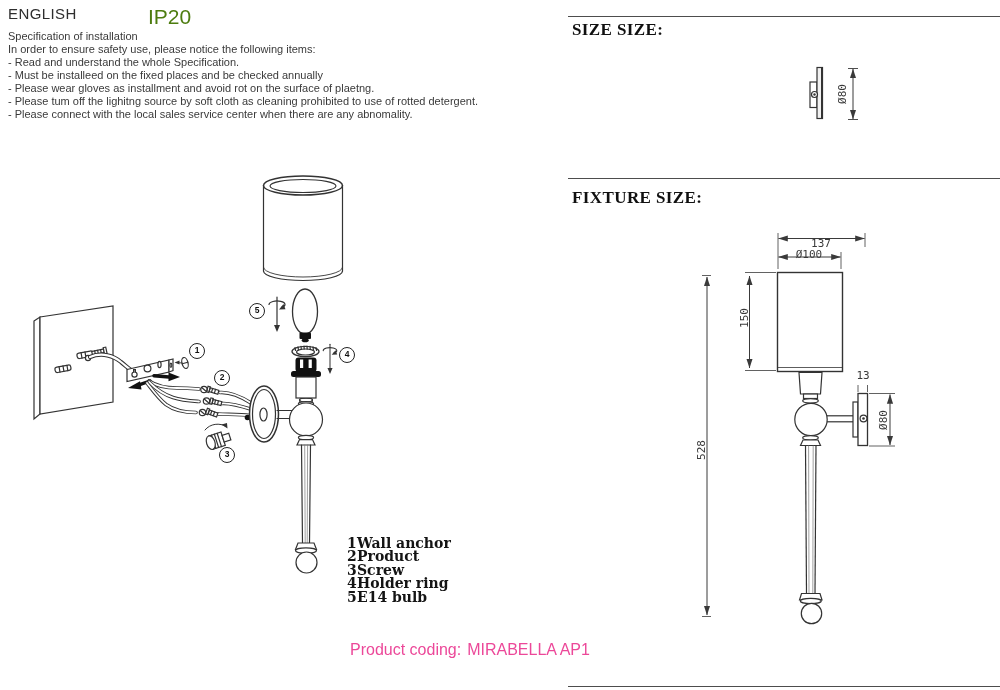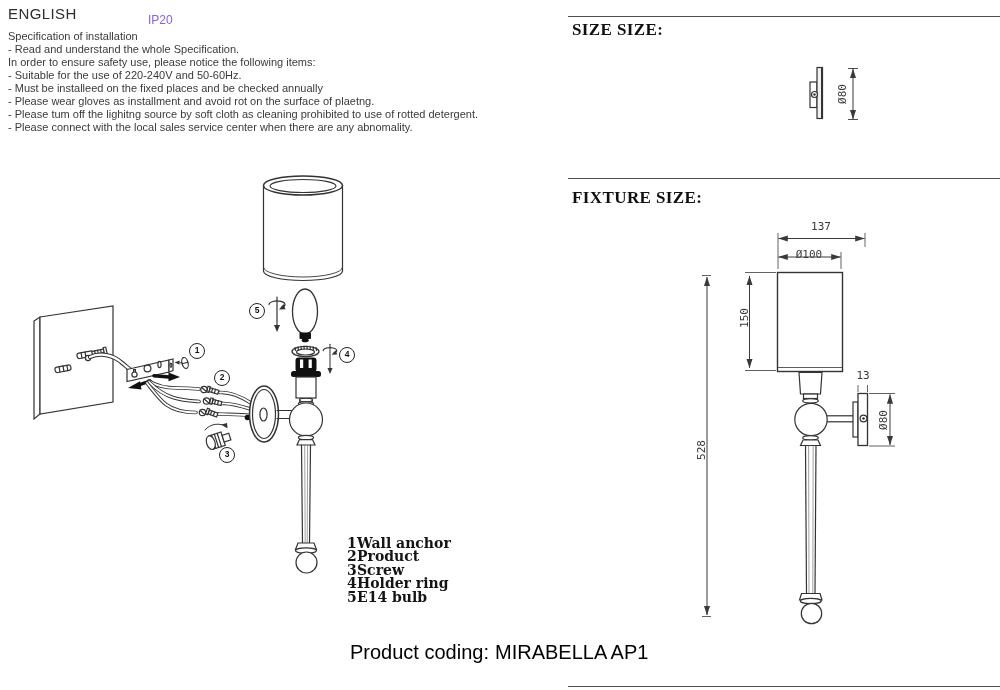--- a/index.html
+++ b/index.html
@@ -1,36 +1,36 @@
 <!DOCTYPE html>
 <html><head>
 <meta charset="utf-8">
 <style>
   html,body{margin:0;padding:0;background:#fff;}
   .page{position:relative;width:1000px;height:690px;background:#ffffff;overflow:hidden;
         font-family:"Liberation Sans",sans-serif;color:#2b2b2b;}
   .abs{position:absolute;white-space:nowrap;}
   .lang{left:8px;top:5px;font-size:15px;letter-spacing:.4px;color:#2e2e2e;}
-  .ip{left:148px;top:5px;font-size:12px;color:#8b5cf6;margin-top:8px;}
+  .ip{left:148px;top:5px;font-size:21px;color:#4d7c0f;}
   .spec{left:8px;top:30px;font-size:11px;line-height:13px;color:#3a3a3a;}
   .spec div{white-space:nowrap;}
   .sect{font-family:"Liberation Serif",serif;font-weight:700;font-size:17px;
         letter-spacing:.4px;color:#101010;}
   .h-base{left:572px;top:20px;}
   .h-fixture{left:572px;top:188px;}
   .dim{font-family:"DejaVu Sans Mono",monospace;font-size:11px;color:#3a3a3a;
        transform:translate(-50%,-50%);}
   .dim.rot{transform:translate(-50%,-50%) rotate(-90deg);}
   .callout{width:14px;height:14px;border:1.2px solid #222;border-radius:50%;
            background:#fff;font-size:8.5px;font-weight:700;color:#111;
            text-align:center;line-height:13px;transform:translate(-50%,-50%);}
   .parts{left:347px;top:537px;font-family:"DejaVu Serif",serif;font-weight:700;
          font-size:14px;line-height:13.4px;color:#141414;}
   .prow .pnum{display:inline-block;width:10px;}
-  .pcode{left:350px;top:641px;font-size:20px;color:#000000;}
+  .pcode{left:350px;top:641px;font-size:16px;color:#ec4899;}
   .pcode .pcv{margin-left:6px;}
   svg{position:absolute;left:0;top:0;}
 </style>
 </head>
 <body>
 
 <div class="page">
 
   <svg width="1000" height="690" viewBox="0 0 1000 690">
     <defs>
@@ -295,34 +295,33 @@
         <line x1="707" y1="277" x2="707" y2="615" marker-start="url(#arw)" marker-end="url(#arw)"></line>
       </g>
     </g>
   </svg>
 
   <span class="abs lang">ENGLISH</span>
   <span class="abs ip">IP20</span>
 
   <div class="abs spec">
     <div>Specification of installation</div>
+    <div>In order to ensure safety use, please notice the following items:</div>
     <div>- Read and understand the whole Specification.</div>
-    <div>In order to ensure safety use, please notice the following items:</div>
-    <div>- Suitable for the use of 220-240V and 50-60Hz.</div>
     <div>- Must be installeed on the fixed places and be checked annually</div>
     <div>- Please wear gloves as installment and avoid rot on the surface of plaetng.</div>
     <div>- Please tum off the lighitng source by soft cloth as cleaning prohibited to use of rotted detergent.</div>
     <div>- Please connect with the local sales service center when there are any abnomality.</div>
   </div>
 
   <span class="abs sect h-base">SIZE SIZE:</span>
   <span class="abs sect h-fixture">FIXTURE SIZE:</span>
 
   <span class="abs dim rot" style="left:842px;top:94px;">Ø80</span>
-  <span class="abs dim" style="left:821px;top:226px;">137</span>
+  <span class="abs dim" style="left:821px;top:243px;">137</span>
   <span class="abs dim" style="left:809px;top:254px;">Ø100</span>
   <span class="abs dim rot" style="left:744px;top:318px;">150</span>
   <span class="abs dim rot" style="left:701px;top:450px;">528</span>
   <span class="abs dim" style="left:863px;top:375px;">13</span>
   <span class="abs dim rot" style="left:883px;top:420px;">Ø80</span>
 
   <div class="abs callout" style="left:197px;top:351px;">1</div>
   <div class="abs callout" style="left:222px;top:378px;">2</div>
   <div class="abs callout" style="left:227px;top:455px;">3</div>
   <div class="abs callout" style="left:347px;top:355px;">4</div>

